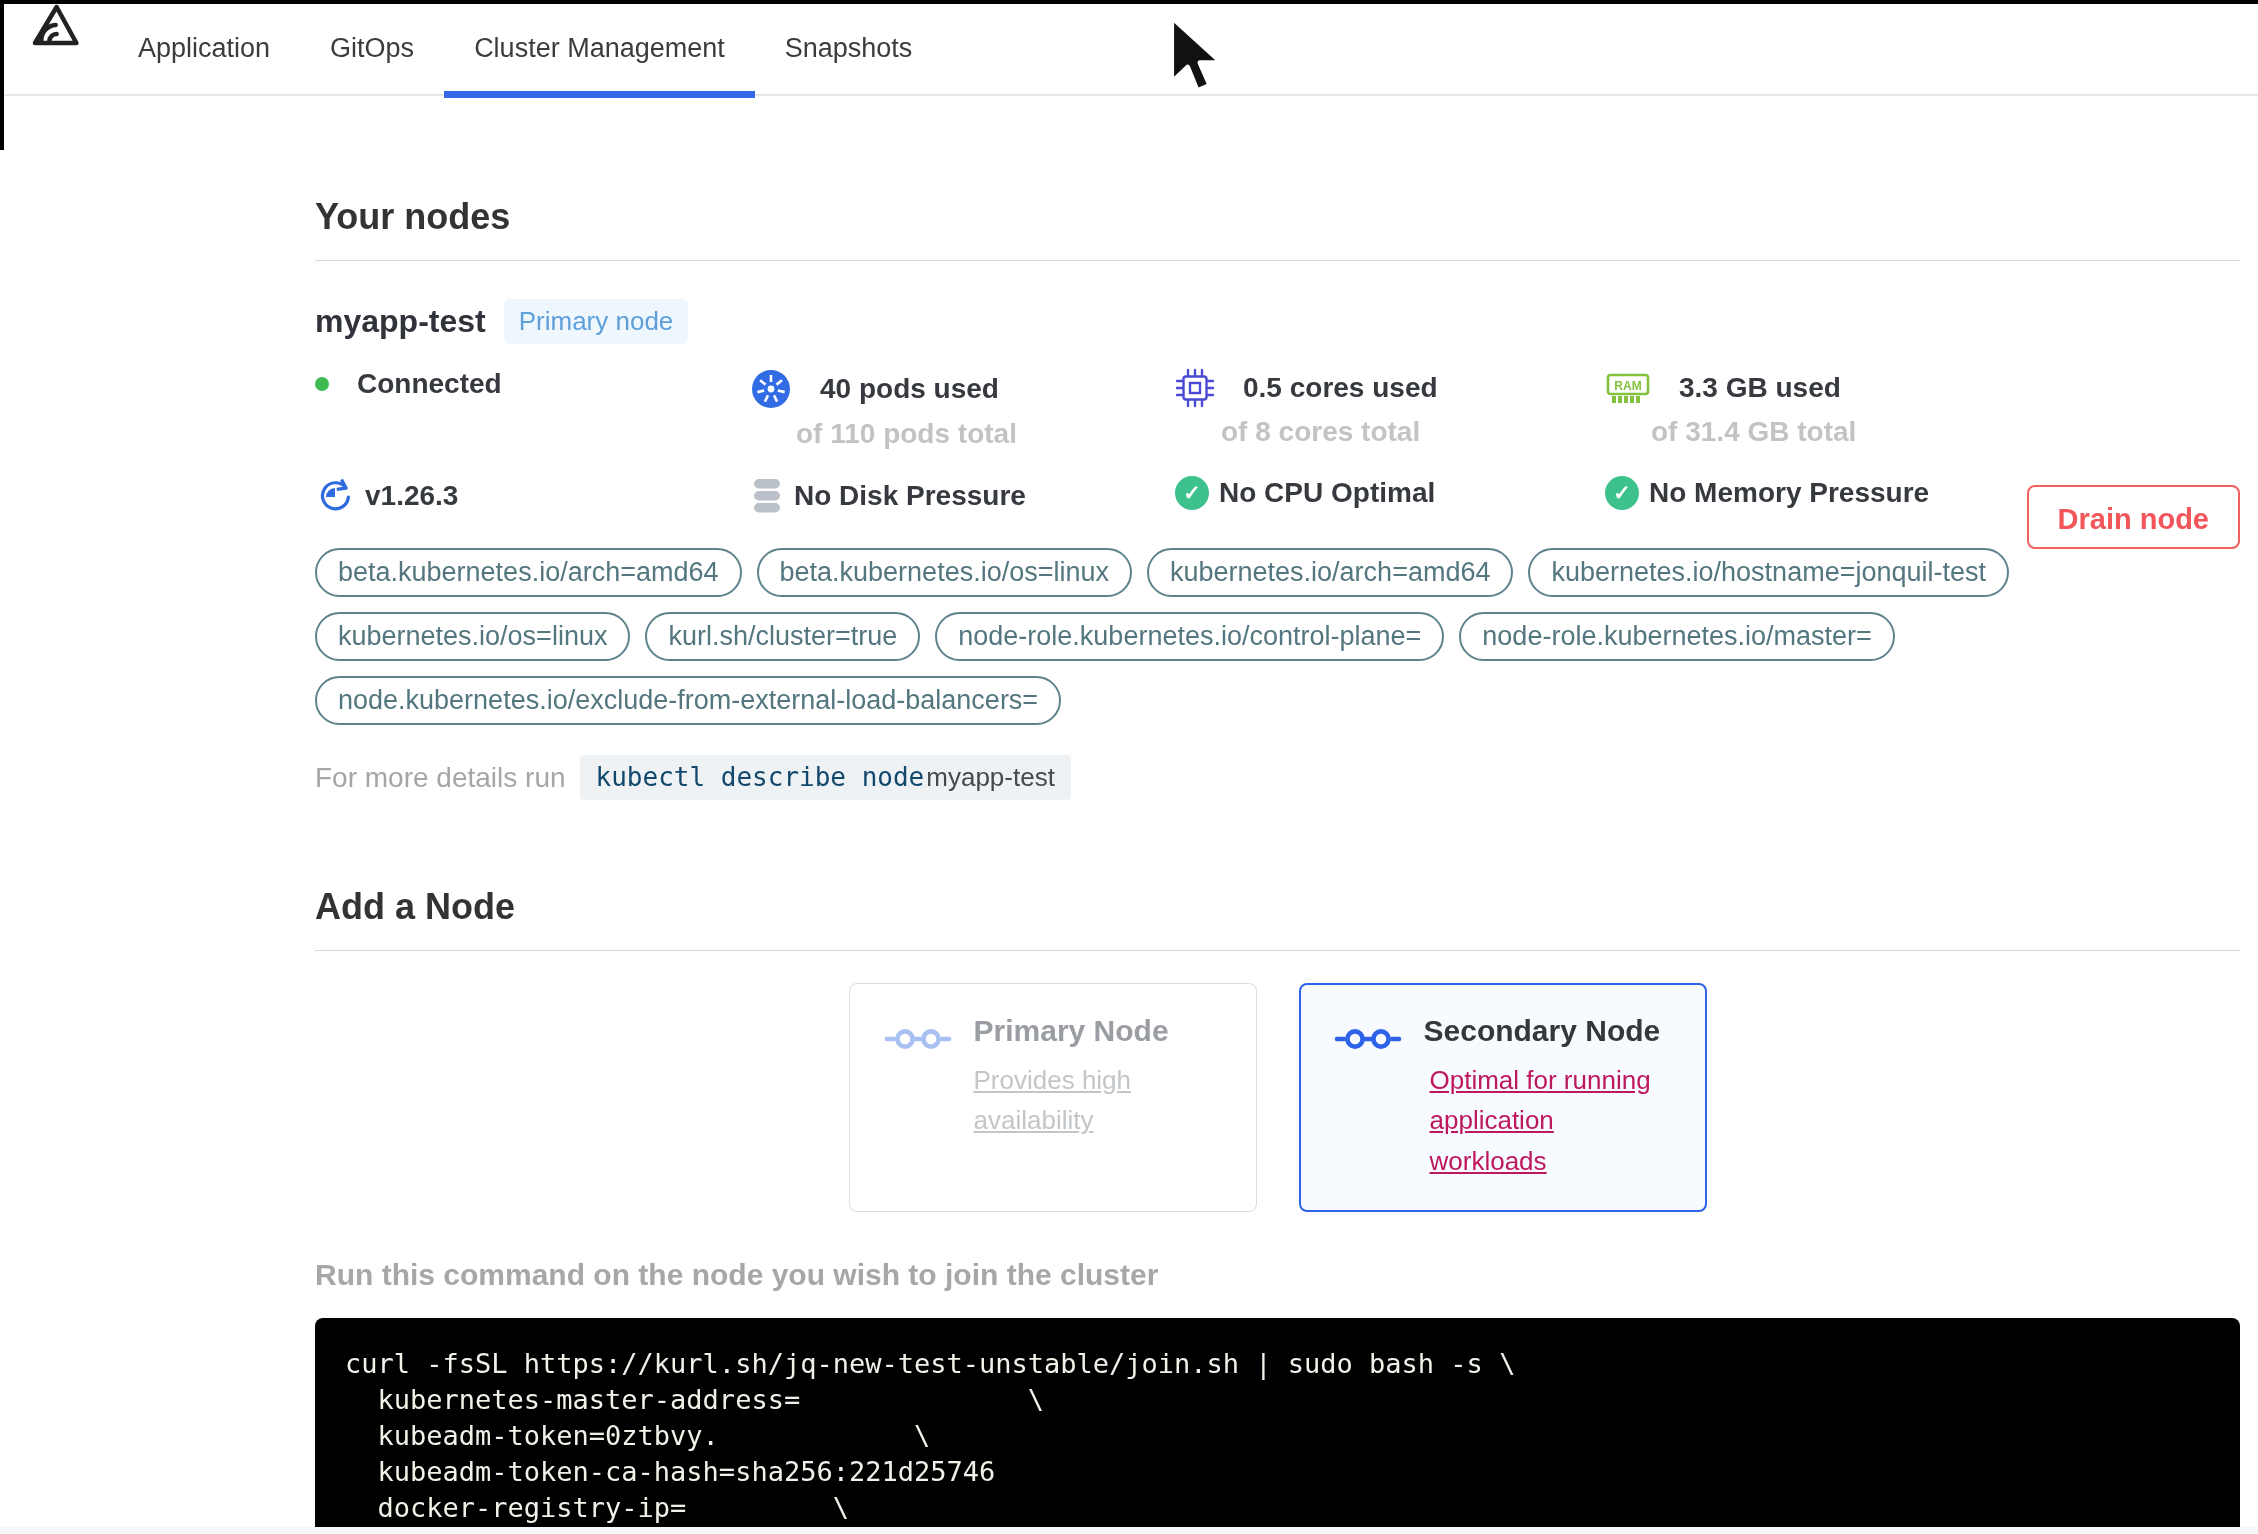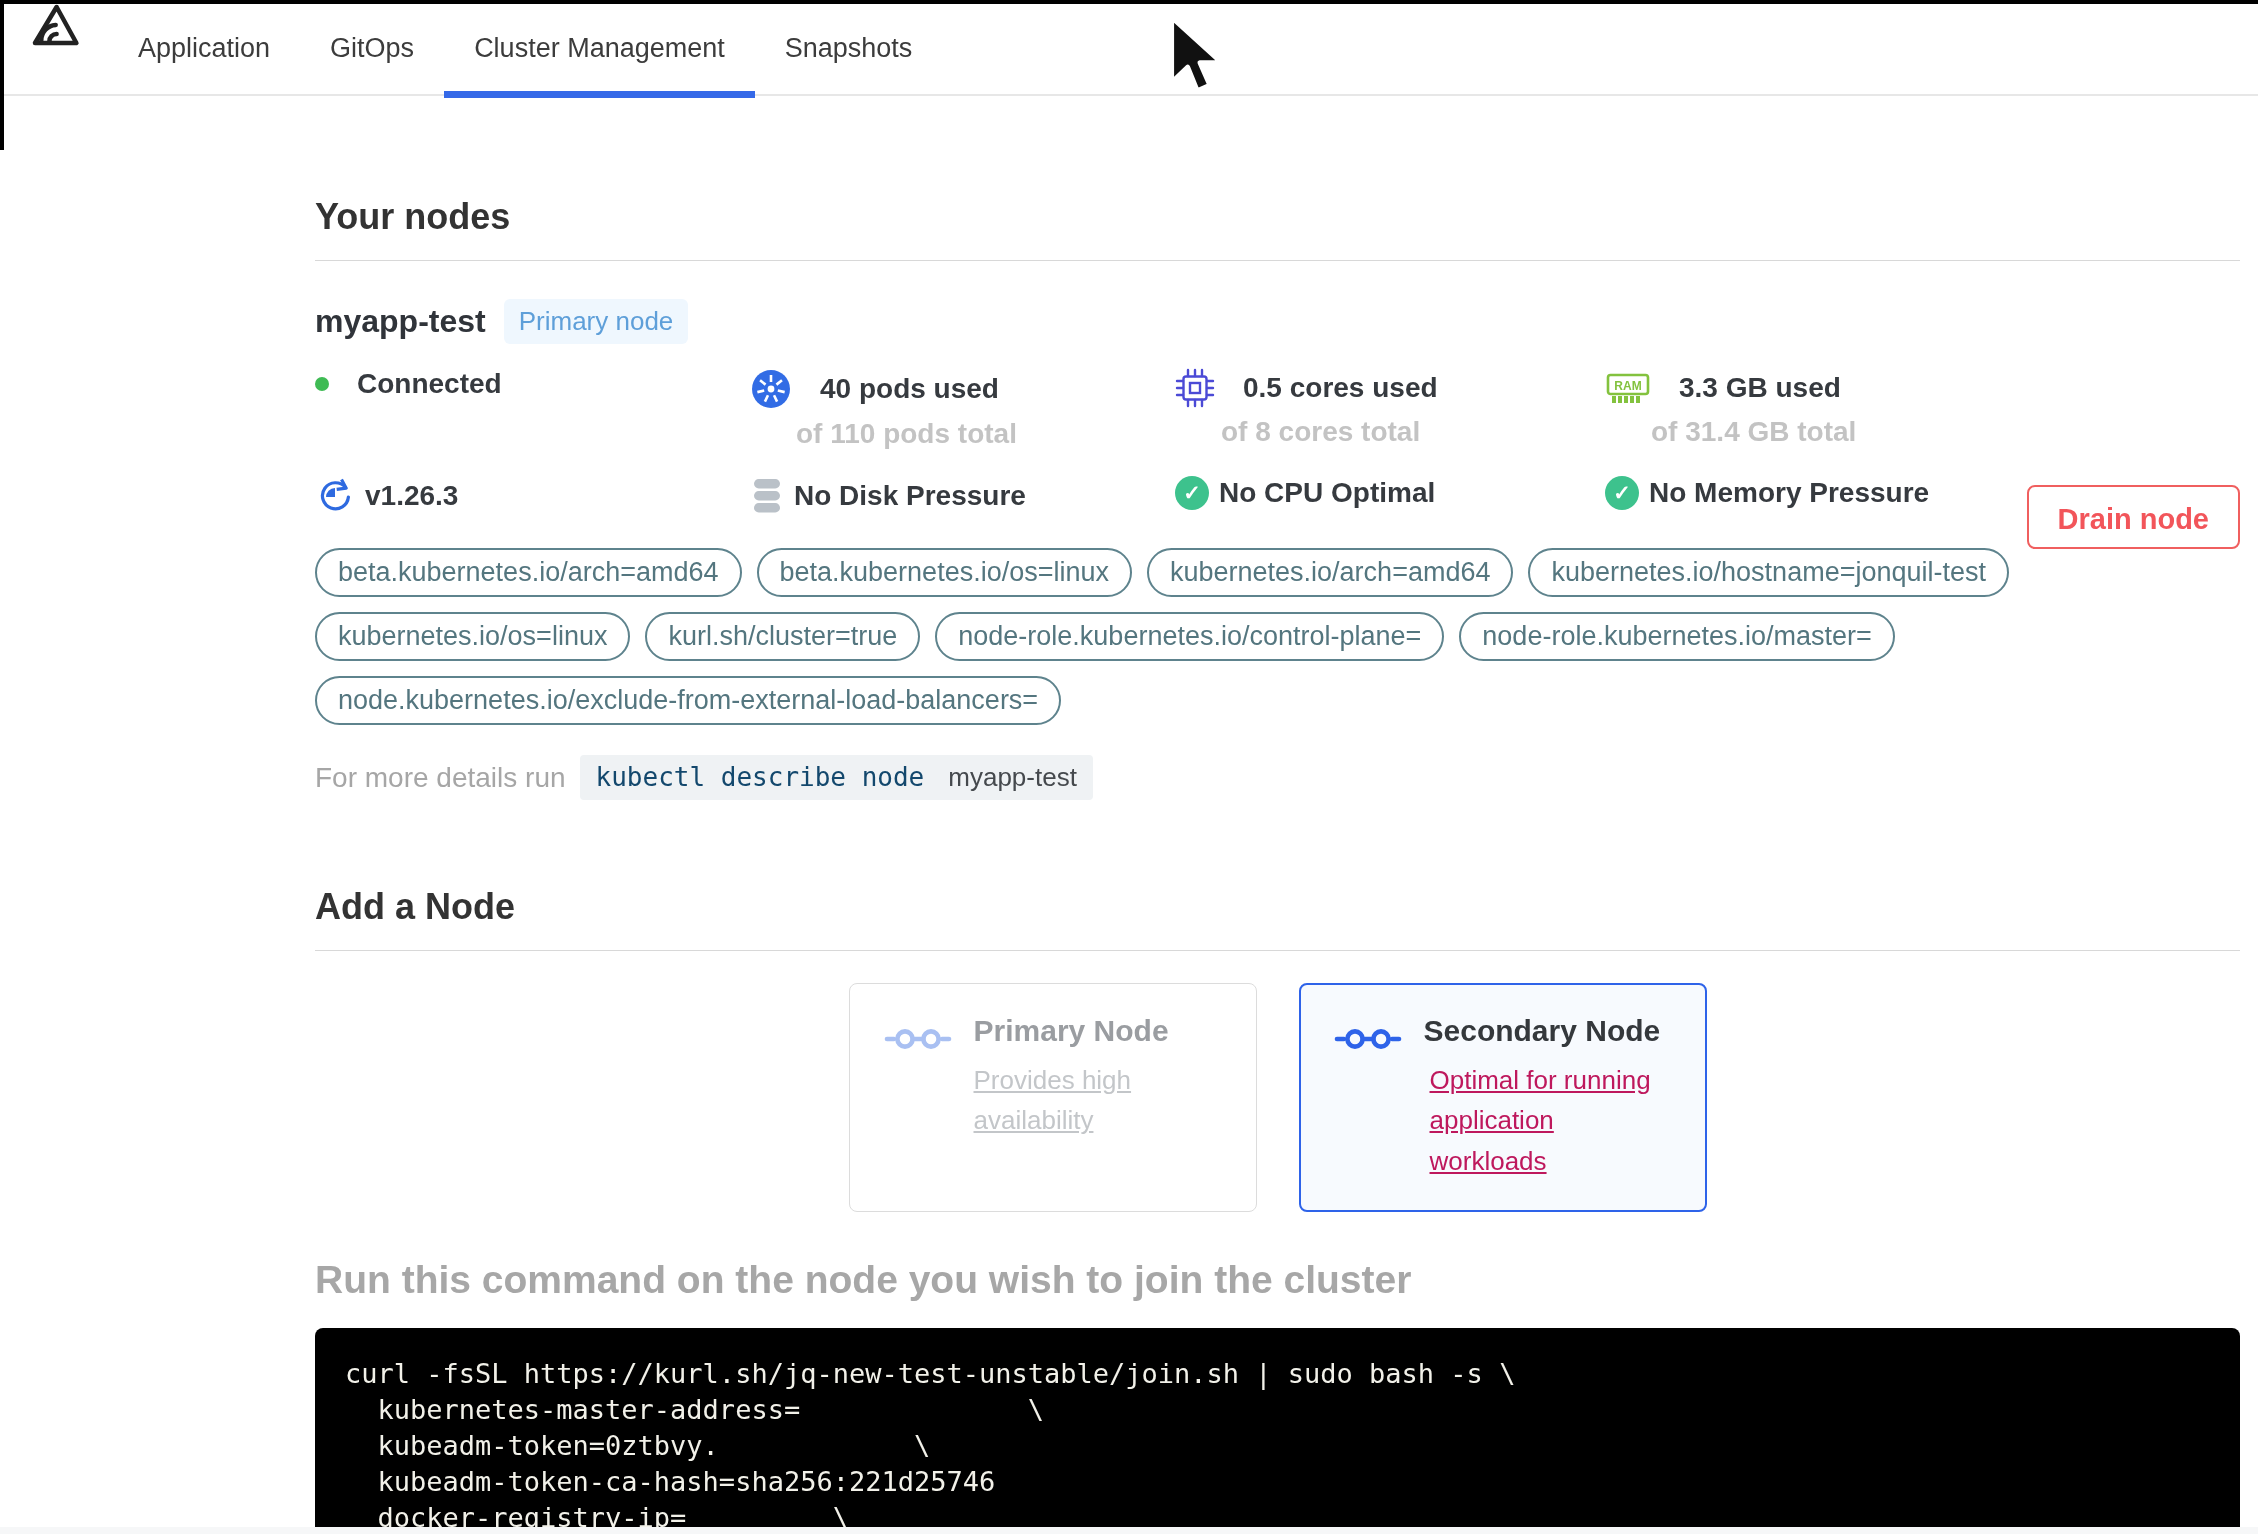--- a/index.html
+++ b/index.html
@@ -49,40 +49,40 @@
                  display:inline-flex; align-items:center; justify-content:center;
                  font-size:21px; font-weight:700; }
 
   .pills { margin-top:32px; display:flex; flex-wrap:wrap; gap:15px; max-width:1700px; }
   .pill { border:2px solid #5e838d; color:#54767f; border-radius:30px; padding:7px 21px;
           font-size:27px; white-space:nowrap; }
 
   .for-more { margin-top:30px; display:flex; align-items:center; gap:14px; }
   .for-more-label { font-size:28px; color:#a6a6a6; }
   .code-chip { background:#eff2f4; border-radius:4px; padding:7px 16px; display:inline-flex;
-               align-items:baseline; gap:24px; }
+               align-items:baseline; gap:2px; }
   .code-chip code { font-family:"DejaVu Sans Mono", monospace; font-size:26px; color:#13486d; }
   .code-chip .code-node { font-size:26px; color:#45494d; }
 
   .drain { margin-top:186px; background:#fff; border:2px solid #f05f5f; color:#f2555a;
            font-size:29px; font-weight:700; font-family:"Liberation Sans", sans-serif;
            padding:16px 29px; border-radius:8px; cursor:pointer; white-space:nowrap; height:64px;}
 
   
   .cards { margin-top:32px; display:flex; justify-content:center; gap:42px; }
   .card { width:408px; min-height:175px; border:1px solid #dcdcdc; border-radius:8px;
           background:#fff; padding:30px 34px; display:flex; gap:22px; cursor:pointer; }
   .card.selected { border:2px solid #2e63e9; background:#f7fafe; padding:29px 33px; }
   .card-icon { margin-top:8px; flex:0 0 auto; }
   .card-title { font-size:30px; font-weight:700; color:#9a9da1; }
   .card.selected .card-title { color:#34383c; }
   .card-desc { margin-top:12px; font-size:26px; line-height:1.55; color:#c3c6c9; max-width:265px;text-decoration:underline; }
   .card.selected .card-desc { color:#be185d;margin-left:6px; }
 
-  .run-label { margin-top:46px; font-size:39px; font-weight:700; color:#a7a7a7; }
+  .run-label { margin-top:46px; font-size:30px; font-weight:700; color:#a7a7a7; }
 
   .terminal { margin-top:26px; background:#000; border-radius:8px; padding:28px 30px 24px 30px;
               font-family:"DejaVu Sans Mono", monospace; font-size:27px; line-height:36px;
               color:#f2f1e9; overflow:hidden; }
   .terminal .tline { white-space:pre; }
 
   .cursor { position:absolute; left:1158px; top:10px; z-index:40; pointer-events:none; }
 </style>
 </head>
 <body>

